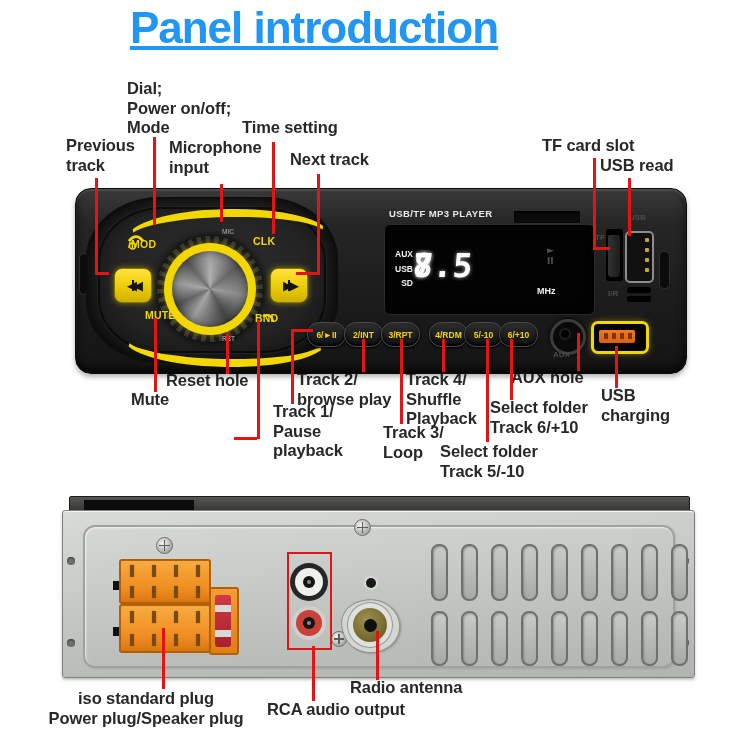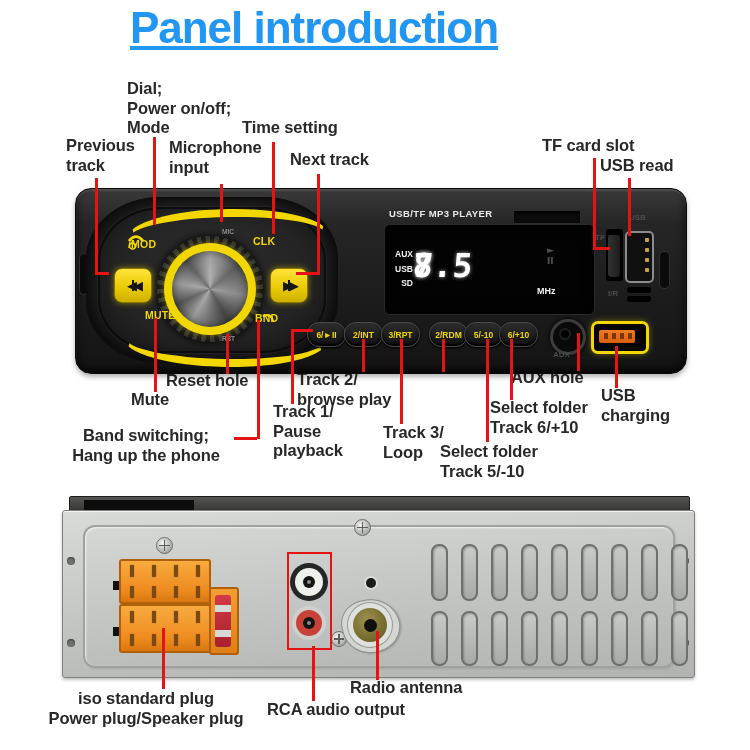--- a/index.html
+++ b/index.html
@@ -117,29 +117,30 @@
 Mode</div>
   <div class="lbl" style="left:169px;top:138px">Microphone
 input</div>
   <div class="lbl" style="left:242px;top:118px">Time setting</div>
   <div class="lbl" style="left:290px;top:150px">Next track</div>
   <div class="lbl" style="left:542px;top:136px">TF card slot</div>
   <div class="lbl" style="left:600px;top:156px">USB read</div>
 
   <div class="lbl" style="left:166px;top:371px">Reset hole</div>
   <div class="lbl" style="left:131px;top:390px">Mute</div>
-  <div class="lbl ctr" style="left:40px;top:426px;width:212px">Band switching;
-Hang up the phone</div>
   <div class="lbl" style="left:273px;top:402px">Track 1/
 Pause
 playback</div>
   <div class="lbl" style="left:297px;top:370px">Track 2/
 browse play</div>
   <div class="lbl" style="left:383px;top:423px">Track 3/
 Loop</div>
+  <div class="lbl" style="left:406px;top:370px">Track 4/
+Shuffle
+Playback</div>
   <div class="lbl" style="left:440px;top:442px">Select folder
 Track 5/-10</div>
   <div class="lbl" style="left:490px;top:398px">Select folder
 Track 6/+10</div>
   <div class="lbl" style="left:511px;top:368px">AUX hole</div>
   <div class="lbl" style="left:601px;top:386px">USB
 charging</div>
 
   <div class="lbl" style="left:267px;top:700px">RCA audio output</div>
   <div class="lbl ctr" style="left:35px;top:689px;width:222px">iso standard plug
@@ -266,21 +267,21 @@
     <div class="obtn" style="left:231px;top:133px">
         <span>6/►II</span>
       </div>
     <div class="obtn" style="left:268px;top:133px">
         <span>2/INT</span>
       </div>
     <div class="obtn" style="left:305px;top:133px">
         <span>3/RPT</span>
       </div>
     <div class="obtn" style="left:353px;top:133px">
-        <span>2/RDM</span>
+        <span>4/RDM</span>
       </div>
     <div class="obtn" style="left:388px;top:133px">
         <span>5/-10</span>
       </div>
     <div class="obtn" style="left:423px;top:133px">
         <span>6/+10</span>
       </div>
 
     <div class="auxjack"></div>
     <div class="portlab" style="left:477px;top:161px">AUX</div>

